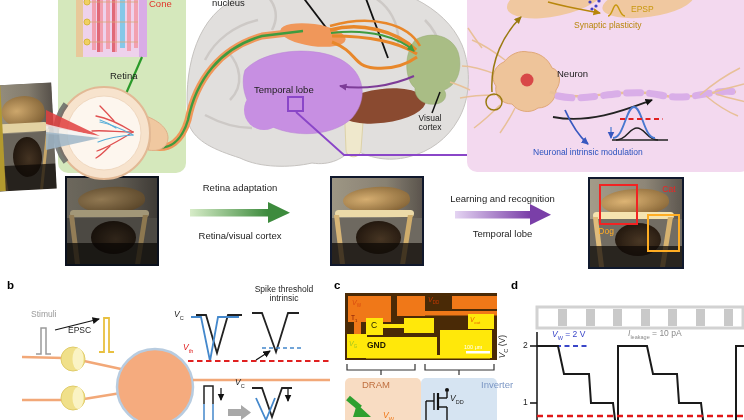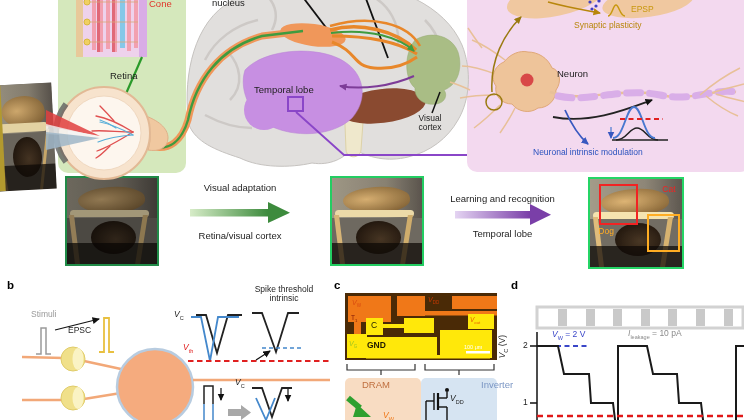--- a/index.html
+++ b/index.html
@@ -9,21 +9,21 @@
   #green-panel{left:58px;top:-16px;width:128px;height:189px;background:var(--green-panel,#d5e8bc);}
   #pink-panel{left:467px;top:-12px;width:283px;height:184px;background:var(--pink-panel,#f3d9ef);}
   svg{position:absolute;left:0;top:0;pointer-events:none;}
   .lbl{position:absolute;font-size:9.5px;color:#1d1d1d;white-space:nowrap;line-height:1.1;}
   .lbl.center{text-align:center;}
   .sm{font-size:8.5px;} .xs{font-size:7px;} .xxs{font-size:5.5px;}
   .plabel{font-weight:bold;font-size:11.5px;color:#000;}
   i{font-style:italic;font-weight:normal;}
   sub{font-size:65%;line-height:0;}
   
-  .photo{position:absolute;overflow:hidden;border:2px solid #22c55e;background:#6a655c;}
+  .photo{position:absolute;overflow:hidden;border:2px solid #0f172a;background:#6a655c;}
   .ph-wall{position:absolute;left:0;top:0;width:100%;height:46%;
            background:linear-gradient(90deg,#97907f,#837c6e 60%,#57514a);}
   .ph-cat{position:absolute;left:12%;top:11%;width:74%;height:30%;
           background:radial-gradient(ellipse at 35% 45%,#cda76c,#8a6a3c 70%,#6b4e2a);
           border-radius:55% 60% 50% 65%;transform:rotate(-4deg);}
   .ph-shelf{position:absolute;left:3%;top:37%;width:88%;height:8%;background:#e3d2a2;border-radius:6px;}
   .ph-leg-l{position:absolute;left:6%;top:43%;width:5%;height:57%;background:#cfae72;transform:skewX(7deg);}
   .ph-leg-r{position:absolute;right:15%;top:43%;width:5%;height:57%;background:#c7a668;transform:skewX(-9deg);}
   .ph-dog{position:absolute;left:27%;top:50%;width:50%;height:38%;
           background:radial-gradient(ellipse at 55% 55%,#443322,#20160d 75%);border-radius:50%;}
@@ -367,21 +367,21 @@
   <div class="lbl" style="left:254px;top:85px;">Temporal lobe</div>
   <div class="lbl sm center" style="left:408px;top:114px;width:44px;">
     <div>Visual</div>
     <div>cortex</div>
   </div>
   <div class="lbl sm" style="left:631px;top:5px;color:#c8980f;">EPSP</div>
   <div class="lbl sm" style="left:534px;top:21px;color:#b8860b;margin-left:40px;">Synaptic plasticity</div>
   <div class="lbl" style="left:557px;top:69px;">Neuron</div>
   <div class="lbl sm" style="left:533px;top:148px;color:#2a52be;">Neuronal intrinsic modulation</div>
 
-  <div class="lbl center" style="left:190px;top:183px;width:100px;">Visual adaptation</div>
+  <div class="lbl center" style="left:190px;top:183px;width:100px;">Retina adaptation</div>
   <div class="lbl center" style="left:188px;top:231px;width:104px;">Retina/visual cortex</div>
   <div class="lbl center" style="left:445px;top:194px;width:115px;text-align:center;">Learning and recognition</div>
   <div class="lbl center" style="left:445px;top:229px;width:115px;">Temporal lobe</div>
 
   <div class="lbl plabel" style="left:7px;top:279px;">b</div>
   <div class="lbl sm" style="left:31px;top:310px;color:#9a9a9a;">Stimuli</div>
   <div class="lbl sm" style="left:68px;top:326px;">EPSC</div>
   <div class="lbl sm center" style="left:243px;top:285px;width:82px;">
     <div>Spike threshold</div>
     <div>intrinsic</div>

